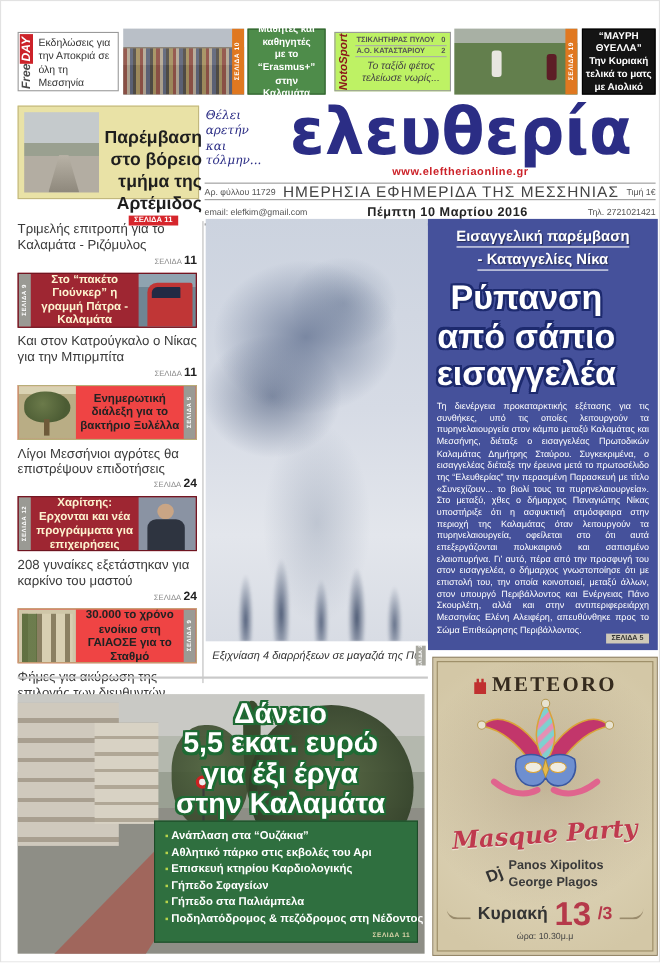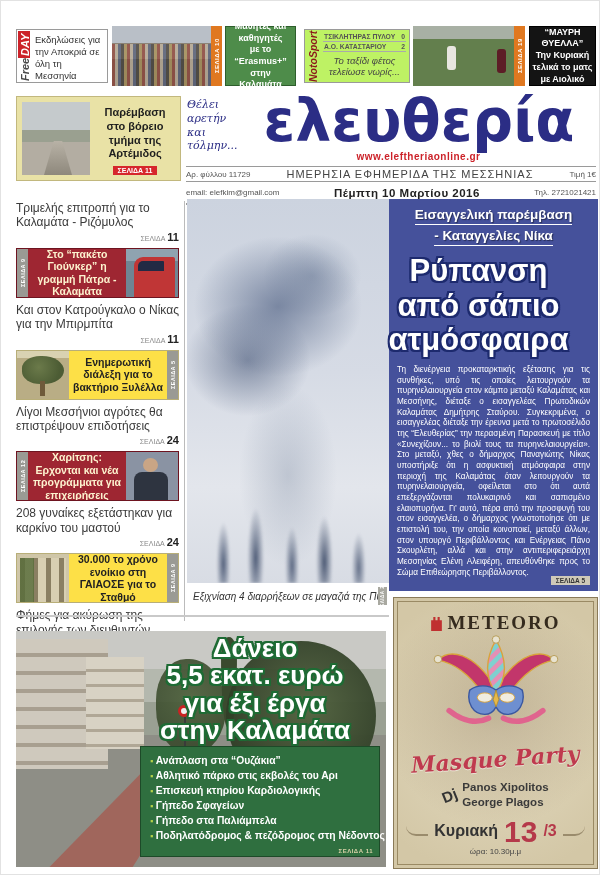--- a/index.html
+++ b/index.html
@@ -53,41 +53,41 @@
      display:flex; flex-direction:column; align-items:center; justify-content:center; text-align:center;
      color:#fff; font-weight:bold; font-size:9px; line-height:1.3; padding:2px;}
 
   
   .masthead-promo{left:15px; top:95px; width:165px; height:85px; background:#e9e2a6; border:1px solid #c2b87e; display:flex; padding:5px;}
   .promo-photo{width:68px; height:73px; flex:none; overflow:hidden; position:relative;
      background:linear-gradient(180deg,#c5cacc 0 38%, #9aa090 38% 55%, #b3ada2 55%);}
   .promo-photo::before{content:""; position:absolute; left:22px; bottom:0; width:28px; height:34px;
      background:linear-gradient(180deg,#b8b2a6, #8e887c); clip-path:polygon(35% 0, 65% 0, 100% 100%, 0 100%);}
   .promo-right{flex:1; display:flex; flex-direction:column; align-items:center; justify-content:space-between; padding-left:5px;}
-  .promo-title{font-weight:bold; font-size:11px; color:#1e1e1e; text-align:center; line-height:1.25; margin-top:4px;}
+  .promo-title{font-weight:bold; font-size:16px; color:#1e1e1e; text-align:right; line-height:1.25; margin-top:14px;}
   .motto{left:186px; top:97px; width:56px; font-family:"DejaVu Serif", serif; font-style:italic;
      font-size:11px; color:#2b2d85; line-height:1.25;}
   .logo{left:238px; top:86px; width:360px; text-align:center; font-size:57px; font-weight:bold; color:#2b2d85;
      letter-spacing:0; transform:scaleY(1.04); font-family:"DejaVu Sans", sans-serif; white-space:nowrap;}
   .website{left:240px; top:150px; width:355px; text-align:center; color:#cc2229; font-weight:bold; font-size:10px; letter-spacing:.5px;}
   .info-row{left:185px; width:410px; display:flex; align-items:center; justify-content:space-between; border-top:1px solid #9a9a9a;}
   .info-row1{top:165px; height:15px;}
   .info-row2{top:180px; height:24px; border-bottom:2px solid #9a9a9a;}
   .info-small{font-size:8px; color:#555;}
-  .info-subtitle{font-size:11px; color:#444; letter-spacing:1px;}
+  .info-subtitle{font-size:14px; color:#444; letter-spacing:1px;}
   .info-date{font-size:11.5px; font-weight:bold; color:#222; letter-spacing:.5px;}
 
   
   .sidebar{left:15px; top:200px; width:163px; height:424px; display:flex; flex-direction:column; gap:5px;}
   .sb-text .sb-line{font-size:12px; color:#3a3a3a; line-height:1.2;}
   .sb-page{text-align:right; font-size:7px; color:#888; margin-top:1px;}
   .sb-page b{font-size:11px; color:#222; margin-left:2px;}
   .sb-box{height:50px; flex:none; display:flex; align-items:stretch; overflow:hidden;}
   .sb-box.red{background:#9e2632; border:1px solid #6e1420;}
-  .sb-box.yellow{background:#fde047; border:1px solid #b8ae78;justify-content:space-between;}
+  .sb-box.yellow{background:#ef4444; border:1px solid #b8ae78;justify-content:space-between;}
   .strip{width:11px; flex:none; background:#9a9a94; display:flex;}
   .strip .vlabel{width:100%; height:100%; font-size:5.5px;}
   .sb-box-text{flex:1; display:flex; align-items:center; justify-content:center; text-align:center;
      font-weight:bold; font-size:10.5px; line-height:1.2; padding:2px 3px;}
   .sb-box.red .sb-box-text{color:#fdf3cf;}
   .sb-box.yellow .sb-box-text{color:#222;}
   .sb-photo{width:52px; flex:none; position:relative; overflow:hidden;}
   .train-photo{background:linear-gradient(180deg,#8fa3b0 0 25%, #6f8593 25%);}
   .train-photo::before{content:""; position:absolute; left:8px; top:8px; right:3px; bottom:0; background:#c03636; border-radius:9px 2px 0 0;}
   .train-photo::after{content:""; position:absolute; left:12px; top:12px; width:26px; height:10px; background:#222a44; border-radius:5px 1px 0 0;}
@@ -328,21 +328,21 @@
   <div class="abs main-photo"></div>
 
   <div class="abs blue-panel">
     <div class="kicker">
       <span class="kicker-line">Εισαγγελική παρέμβαση</span>
       <span class="kicker-line">- Καταγγελίες Νίκα</span>
     </div>
     <div class="headline">
       <span class="outline-navy">Ρύπανση</span>
       <span class="outline-navy">από σάπιο</span>
-      <span class="outline-navy">ατμόσφαιρα</span>
+      <span class="outline-navy">εισαγγελέα</span>
     </div>
     <div class="article-body">Τη διενέργεια προκαταρκτικής εξέτασης για τις συνθήκες, υπό τις οποίες λειτουργούν τα πυρηνελαιουργεία στον κάμπο μεταξύ Καλαμάτας και Μεσσήνης, διέταξε ο εισαγγελέας Πρωτοδικών Καλαμάτας Δημήτρης Σταύρου. Συγκεκριμένα, ο εισαγγελέας διέταξε την έρευνα μετά το πρωτοσέλιδο της “Ελευθερίας” την περασμένη Παρασκευή με τίτλο «Συνεχίζουν... το βιολί τους τα πυρηνελαιουργεία». Στο μεταξύ, χθες ο δήμαρχος Παναγιώτης Νίκας υποστήριξε ότι η ασφυκτική ατμόσφαιρα στην περιοχή της Καλαμάτας όταν λειτουργούν τα πυρηνελαιουργεία, οφείλεται στο ότι αυτά επεξεργάζονται πολυκαιρινό και σαπισμένο ελαιοπυρήνα. Γι’ αυτό, πέρα από την προσφυγή του στον εισαγγελέα, ο δήμαρχος γνωστοποίησε ότι με επιστολή του, την οποία κοινοποιεί, μεταξύ άλλων, στον υπουργό Περιβάλλοντος και Ενέργειας Πάνο Σκουρλέτη, αλλά και στην αντιπεριφερειάρχη Μεσσηνίας Ελένη Αλειφέρη, απευθύνθηκε προς το Σώμα Επιθεώρησης Περιβάλλοντος.</div>
     <span class="blue-badge">ΣΕΛΙΔΑ 5</span>
   </div>
 
   <div class="abs caption-bar">
     <span class="caption-text">Εξιχνίαση 4 διαρρήξεων σε μαγαζιά της Πυλίας</span>
     <span class="caption-strip">
       <span class="vlabel">ΣΕΛΙΔΑ 24</span>
     </span>

